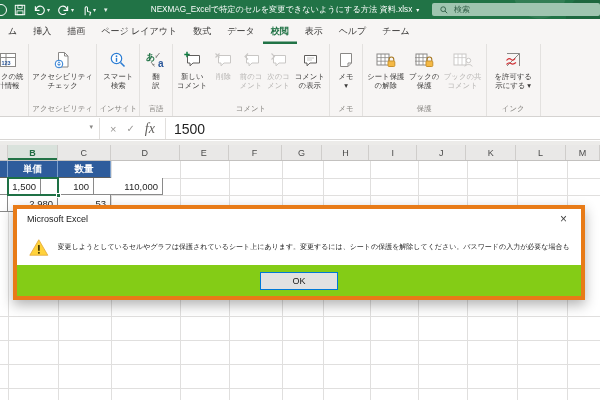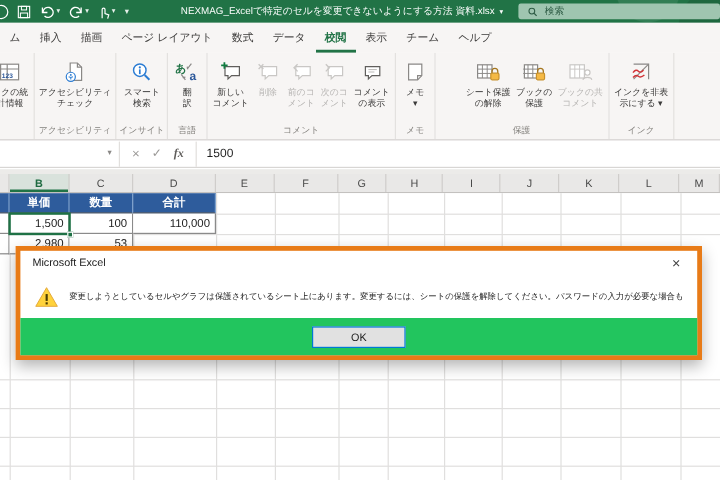--- a/index.html
+++ b/index.html
@@ -31,22 +31,22 @@
   .rbtn .icon{height:24px;display:flex;align-items:center;justify-content:center;}
   .rbtn .l{font-size:7.4px;line-height:9px;color:#3b3a39;white-space:nowrap;text-align:center;}
   .rbtn.disabled .l{color:#b6b4b2;}
   .glabel{height:13px;font-size:7.4px;color:#85837f;text-align:center;line-height:12px;white-space:nowrap;}
 
   
   .formulabar{position:absolute;left:0;top:118px;width:600px;height:22px;background:#fff;border-bottom:1px solid #d8d6d4;display:flex;align-items:center;}
   .namebox{width:100px;height:100%;border-right:1px solid #e1dfdd;position:relative;}
   .namebox .nb-caret{position:absolute;right:6px;top:5px;font-size:7px;color:#8a8886;}
   .fb-btns{display:flex;align-items:center;gap:10px;padding:0 10px;height:100%;border-right:1px solid #e1dfdd;color:#9a9896;}
-  .fb-x{font-size:11px;} .fb-ok{font-size:10px;} .fb-fx{font-family:"Liberation Serif",serif;font-style:italic;font-weight:bold;font-size:10px;color:#605e5c;}
-  .fb-input{flex:1;font-size:10px;color:#1f1f1f;padding-left:8px;}
+  .fb-x{font-size:11px;} .fb-ok{font-size:10px;} .fb-fx{font-family:"Liberation Serif",serif;font-style:italic;font-weight:normal;font-size:14px;color:#605e5c;}
+  .fb-input{flex:1;font-size:14px;color:#1f1f1f;padding-left:8px;}
 
   .fbgap{position:absolute;left:0;top:141px;width:600px;height:4px;background:#ecebe9;}
 
   
   .colheads{position:absolute;left:0;top:145px;width:600px;height:16px;background:#e9e8e7;border-bottom:1px solid #c3c1bf;display:flex;}
   .chead{height:100%;font-size:9px;color:#4a4a4a;display:flex;align-items:center;justify-content:center;border-right:1px solid #cfcdcb;}
   .chead.sel{background:#d9e2dc;color:#1e6b41;box-shadow:inset 0 -2px 0 #217346;font-weight:bold;}
   .chead.sliver{border-right:1px solid #cfcdcb;}
   .gridarea{position:absolute;left:0;top:161px;width:600px;height:239px;background:#fff;}
   .vline{position:absolute;top:0;width:1px;background:#e0dfde;}
@@ -58,21 +58,21 @@
   .selbox{position:absolute;border:2px solid #1e7145;background:transparent;}
   .selhandle{position:absolute;width:4.5px;height:4.5px;background:#1e7145;border:1px solid #fff;}
 
   
   .dialog{position:absolute;left:13px;top:205px;width:572px;height:95px;border:4px solid #e87b17;background:#fff;box-shadow:0 5px 12px rgba(0,0,0,.30);}
   .dlg-head{height:20px;display:flex;align-items:center;justify-content:space-between;padding:0 10px;}
   .dlg-title{font-size:9px;color:#1a1a1a;}
   .dlg-close{font-size:12px;color:#444;line-height:20px;padding:0 4px;}
   .dlg-body{height:36px;display:flex;align-items:center;padding:0 12px;}
   .dlg-msg{font-size:7px;color:#1a1a1a;white-space:nowrap;overflow:hidden;margin-left:9px;}
-  .dlg-foot{height:31px;background:#22c55e;display:flex;align-items:center;justify-content:center;}
+  .dlg-foot{height:31px;background:#84cc16;display:flex;align-items:center;justify-content:center;}
   .ok-btn{width:78px;height:18px;background:#e1e1e1;border:1px solid #0078d7;font-size:9px;color:#1a1a1a;display:flex;align-items:center;justify-content:center;}
 </style>
 </head>
 <body>
 
 <div class="screen">
 
   <div class="titlebar">
     <div class="qat" id="qat">
         <span class="qi">
@@ -121,22 +121,22 @@
 
   <div class="tabrow" id="tabrow">
       <div class="tab">ム</div>
       <div class="tab">挿入</div>
       <div class="tab">描画</div>
       <div class="tab">ページ レイアウト</div>
       <div class="tab">数式</div>
       <div class="tab">データ</div>
       <div class="tab active">校閲</div>
       <div class="tab">表示</div>
+      <div class="tab">ヘルプ</div>
       <div class="tab">チーム</div>
-      <div class="tab">ヘルプ</div>
     </div>
   <div class="ribbon" id="ribbon">
       <div class="rgroup" style="margin-left: -11px;">
         <div class="rbtns">
           <div class="rbtn" style="width: 34.8px;">
             <span class="icon">
               <svg width="19" height="18" viewBox="0 0 19 18">
                 <rect x="1.5" y="2.5" width="15" height="13" fill="#fff" stroke="#8a8886"></rect>
                 <line x1="1.5" y1="6.5" x2="16.5" y2="6.5" stroke="#8a8886"></line>
                 <line x1="7" y1="2.5" x2="7" y2="15.5" stroke="#8a8886"></line>
@@ -266,21 +266,21 @@
               </svg>
             </span>
             <span class="l">メモ</span>
             <span class="l"> ▾</span>
           </div>
         </div>
         <div class="glabel">メモ</div>
       </div>
       <div class="rgroup">
         <div class="rbtns">
-          <div class="rbtn" style="width: 42px; margin-left: 21px;">
+          <div class="rbtn" style="width: 42px;">
             <span class="icon">
               <svg width="20" height="18" viewBox="0 0 20 18">
                 <rect x="1" y="3" width="12" height="11" fill="#fff" stroke="#8a8886"></rect>
                 <path d="M1 6.6h12M1 10.2h12M5 3v11M9 3v11" stroke="#8a8886" fill="none" stroke-width=".8"></path>
                 <path d="M13 10v-1.6a2.4 2.4 0 0 1 4.8 0V10" fill="none" stroke="#a5761f" stroke-width="1.1"></path>
                 <rect x="12" y="10" width="6.8" height="5.5" rx="1" fill="#f5b945" stroke="#c8912c"></rect>
               </svg>
             </span>
             <span class="l">シート保護</span>
             <span class="l">の解除</span>
@@ -316,21 +316,21 @@
         <div class="rbtns">
           <div class="rbtn" style="width: 49.2px;">
             <span class="icon">
               <svg width="18" height="18" viewBox="0 0 18 18">
                 <path d="M3 2.5h12.5V15" fill="none" stroke="#8a8886"></path>
                 <path d="M15.5 2.5L3 15" stroke="#8a8886"></path>
                 <path d="M2.5 9.5q2.5-3.2 4.5-1.2t4.2-1" fill="none" stroke="#d13438" stroke-width="1.2"></path>
                 <path d="M2.5 13.5q2.5-2.6 4.5-1t5-1" fill="none" stroke="#d13438" stroke-width="1.2"></path>
               </svg>
             </span>
-            <span class="l">インクを非表</span>
+            <span class="l">を許可する</span>
             <span class="l">示にする ▾</span>
           </div>
         </div>
         <div class="glabel">インク</div>
       </div>
     </div>
 
   <div class="formulabar">
     <div class="namebox">
         <span class="nb-caret">▾</span>
@@ -375,25 +375,24 @@
       <div class="hline" style="top: 17px;"></div>
       <div class="hline" style="top: 34px;"></div>
       <div class="hline" style="top: 155px;"></div>
       <div class="hline" style="top: 179px;"></div>
       <div class="hline" style="top: 203px;"></div>
       <div class="hline" style="top: 227px;"></div>
       <div class="trow" style="top: 0px; height: 17px;">
         <div class="tcell hdr" style="width: 8px;"></div>
         <div class="tcell hdr" style="width: 50px;">単価</div>
         <div class="tcell hdr" style="width: 53px;">数量</div>
-        <div class="tcell hdr" style="width: 69px;">合計</div>
       </div>
       <div class="trow" style="top: 17px; height: 17px;">
         <div class="tcell num" style="width: 8px;"></div>
-        <div class="tcell num" style="width: 50px;">1,500</div>
+        <div class="tcell num" style="width: 33px;">1,500</div>
         <div class="tcell num" style="width: 53px;">100</div>
         <div class="tcell num" style="width: 69px;">110,000</div>
       </div>
       <div class="trow" style="top: 34px; height: 17px;">
         <div class="tcell num" style="width: 8px;"></div>
         <div class="tcell num" style="width: 50px;">2,980</div>
         <div class="tcell num" style="width: 53px;">53</div>
       </div>
       <div class="selbox" style="left: 7px; top: 16px; width: 52px; height: 19px;"></div>
       <div class="selhandle" style="left: 56px; top: 32px;"></div>

